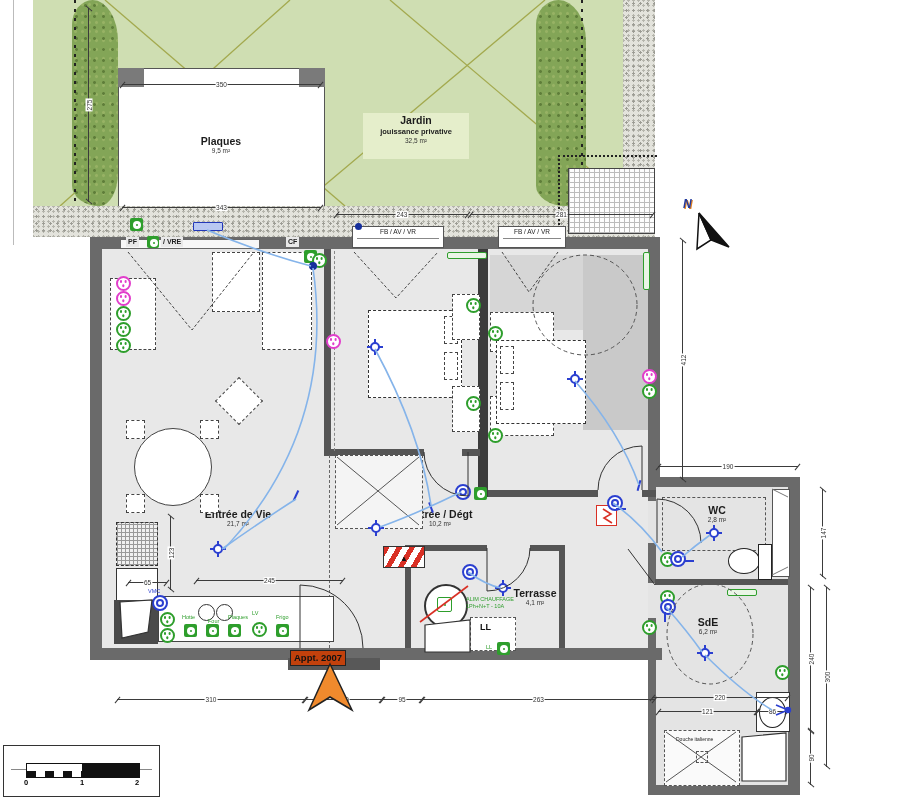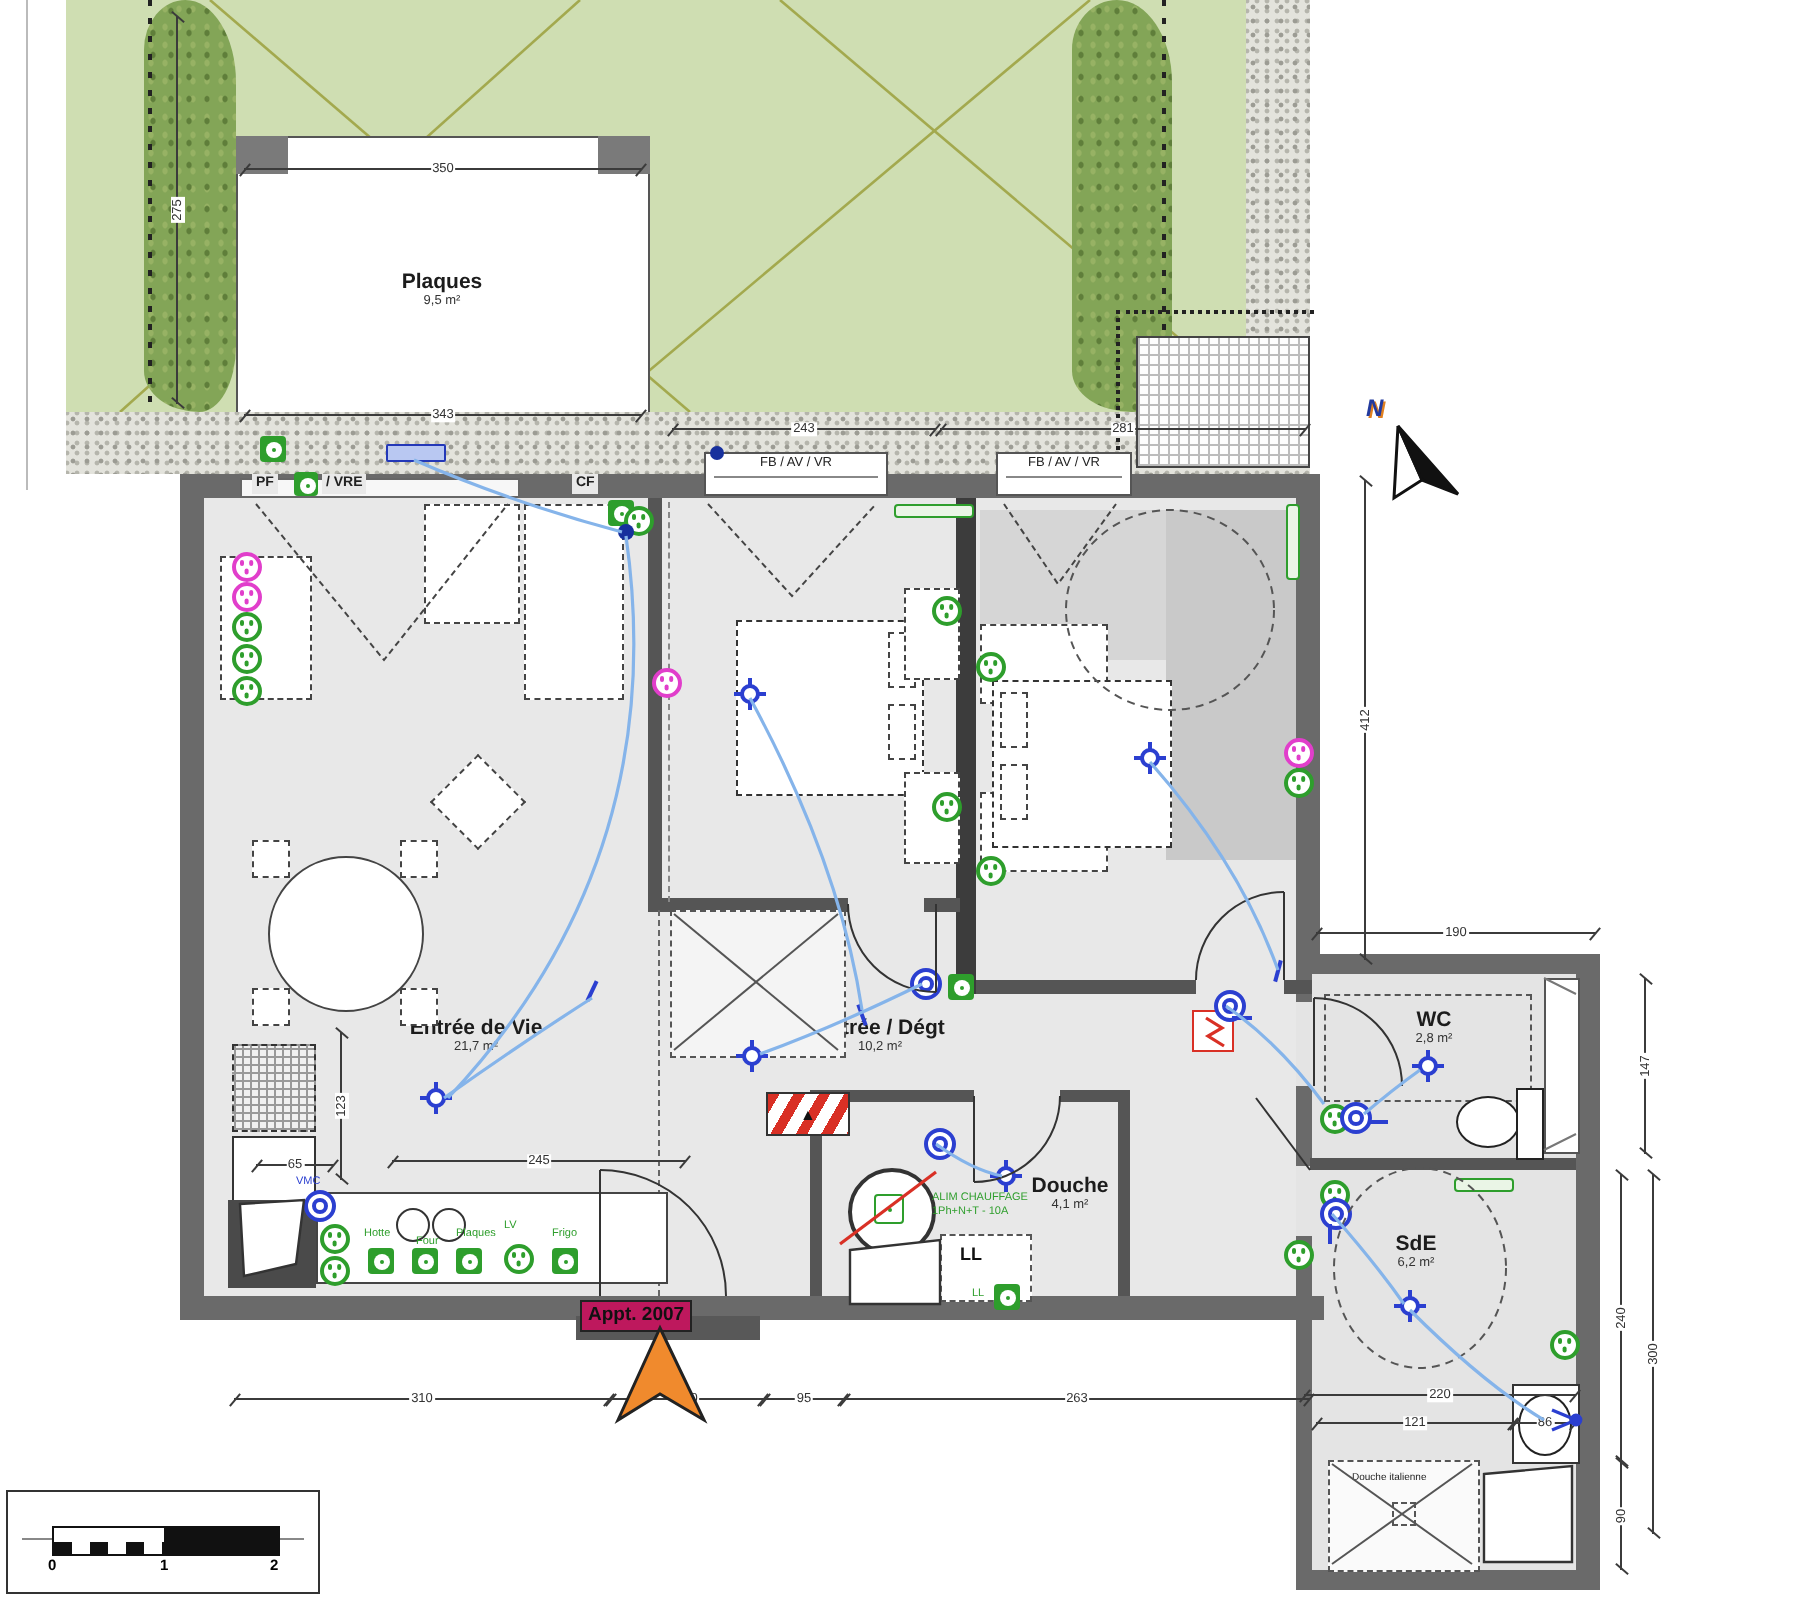--- a/index.html
+++ b/index.html
@@ -42,21 +42,21 @@
   .dbl{position:absolute;width:12px;height:12px;border:2px solid #2b3fd0;border-radius:50%;background:#fff}
   .dbl::before{content:"";position:absolute;left:1.6px;top:1.6px;width:4.4px;height:4.4px;border:2px solid #2b3fd0;border-radius:50%}
   .stem{position:absolute;background:#2b3fd0}
   .btn{position:absolute;width:8px;height:8px;border-radius:50%;background:#17309d}
   .gbar{position:absolute;background:#eaf5e6;border:1.6px solid #2e9e2c;border-radius:2px}
   .bbar{position:absolute;background:#b9c8f2;border:1.6px solid #2338b8;border-radius:1px}
   .rpanel{position:absolute;background:repeating-linear-gradient(120deg,#d93025 0 5px,#fff 5px 11px);border:1px solid #333;text-align:center}
   .rpanel span{font-size:8px;line-height:20px;color:#111}
   .heater{position:absolute;width:40px;height:40px;border:2px solid #333;border-radius:50%;background:#fff}
   .sbox{position:absolute;width:19px;height:19px;border:1.6px solid #d93025;background:#fff}
-  .appt{position:absolute;background:#be185d;border:1px solid #222;font-size:9.5px;font-weight:bold;color:#111;line-height:14px;padding:0 3px;white-space:nowrap}
+  .appt{position:absolute;background:#c2410c;border:1px solid #222;font-size:9.5px;font-weight:bold;color:#111;line-height:14px;padding:0 3px;white-space:nowrap}
   .north-n{position:absolute;font-size:12px;font-weight:bold;font-style:italic;color:#223a9e;text-shadow:1px 1px 0 #e08020}
   .chair{position:absolute;width:17px;height:17px;background:#fff;border:1px dashed #444}
   .scalebox{position:absolute;background:#fff;border:1.5px solid #333}
   svg{position:absolute;left:0;top:0}
   .toiletb{position:absolute;width:30px;height:24px;border:1.5px solid #222;border-radius:50%;background:#fff}
   .toilett{position:absolute;width:12px;height:34px;border:1.5px solid #222;background:#fff}
 </style>
 </head>
 <body>
 
@@ -77,20 +77,25 @@
   <div class="fence" style="left:581px;top:0;height:206px"></div>
 
   <div class="wbox" style="left:118px;top:68px;width:205px;height:137px;border-color:#555"></div>
   <div class="abs" style="left:118px;top:68px;width:26px;height:19px;background:#7a7a7a"></div>
   <div class="abs" style="left:299px;top:68px;width:26px;height:19px;background:#7a7a7a"></div>
   <div class="lbl-room" style="left:221px;top:136px">
     <span>Plaques</span>
     <span class="lbl-area">9,5 m²</span>
   </div>
 
+  <div class="abs" style="left:363px;top:113px;width:106px;height:46px;background:#e5eecb;text-align:center">
+    <div style="font-size:10.5px;font-weight:bold;color:#1c1c1c;line-height:14px">Jardin</div>
+    <div style="font-size:7.5px;font-weight:bold;color:#222;line-height:9px">jouissance privative</div>
+    <div style="font-size:6.5px;color:#333;line-height:9px">32,5 m²</div>
+  </div>
 
   <div class="gravel" style="left:33px;top:206px;width:622px;height:31px"></div>
   <div class="gravel" style="left:623px;top:0;width:32px;height:170px"></div>
 
   <div class="abs" style="left:558px;top:155px;width:1px;height:82px;border-left:2px dotted #222"></div>
   <div class="abs" style="left:558px;top:155px;width:99px;height:1px;border-top:2px dotted #222"></div>
   <div class="grid" style="left:568px;top:168px;width:85px;height:64px"></div>
 
   <div class="north-n" style="left:683px;top:197px">N</div>
   <svg width="907" height="800">
@@ -162,21 +167,21 @@
   </div>
   <div class="lbl-room" style="left:238px;top:509px">
     <span>Entrée de Vie</span>
     <span class="lbl-area">21,7 m²</span>
   </div>
   <div class="lbl-room" style="left:440px;top:509px">
     <span>Entrée / Dégt</span>
     <span class="lbl-area">10,2 m²</span>
   </div>
   <div class="lbl-room" style="left:535px;top:588px">
-    <span>Douche</span>
+    <span>Terrasse</span>
     <span class="lbl-area">4,1 m²</span>
   </div>
   <div class="lbl-room" style="left:717px;top:505px">
     <span>WC</span>
     <span class="lbl-area">2,8 m²</span>
   </div>
   <div class="lbl-room" style="left:708px;top:617px">
     <span>SdE</span>
     <span class="lbl-area">6,2 m²</span>
   </div>

